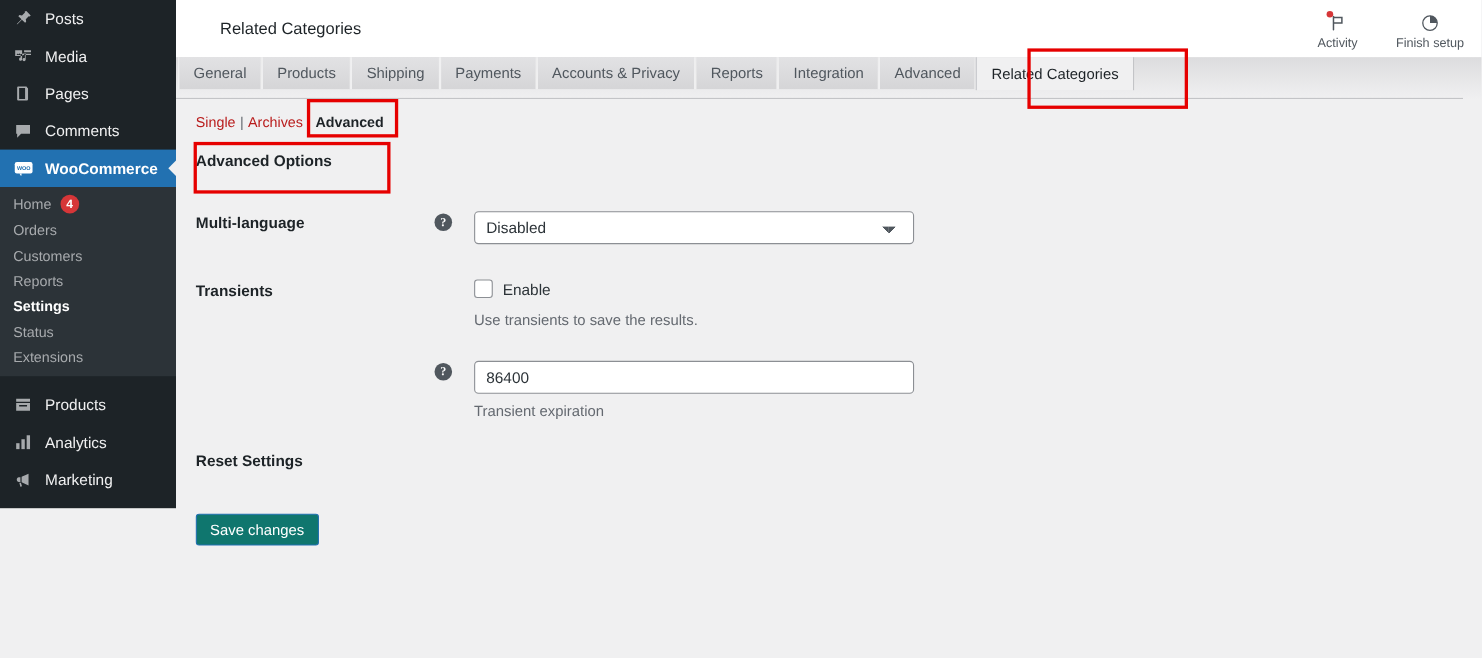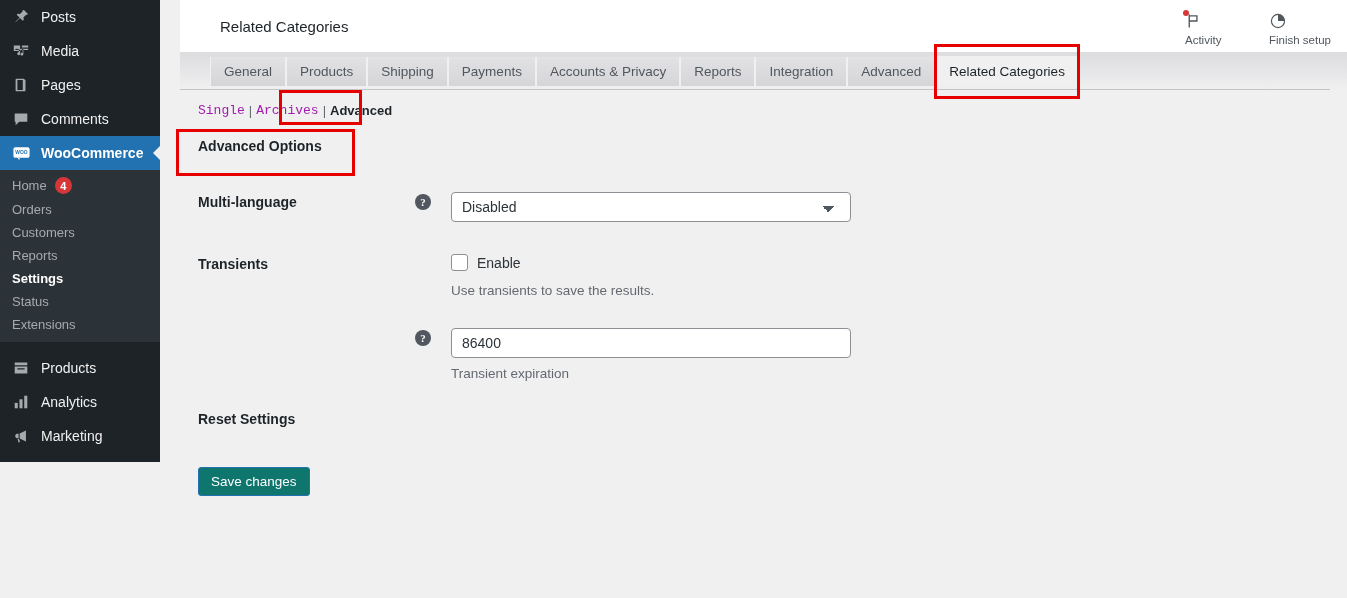--- a/index.html
+++ b/index.html
@@ -42,43 +42,43 @@
     background: #d63638; color: #fff;
     border-radius: 9px; font-size: 11px; font-weight: 600;
   }
   .nav-gap { height: 9px; }
   .ic { width: 20px; height: 20px; display: inline-flex; align-items: center;
         justify-content: center; flex: 0 0 20px; color: #a7aaad; }
   .nav-item.active .ic { color: #fff; }
   .ic svg { display: block; }
 
   
-  .main { flex: 1; height: 516px; position: relative; background: #f0f0f1; overflow: hidden; margin-left: 20px; }
+  .main { flex: 1; height: 516px; position: relative; background: #f0f0f1; overflow: hidden; }
 
   .topbar {
     height: 52px; background: #fff; display: flex; align-items: center;
     padding: 0 16px 0 40px; justify-content: space-between;
   }
   .page-title { font-size: 15px; color: #1d2327; }
   .topbar-actions { display: flex; gap: 22px; align-items: flex-start; padding-top: 4px; }
   .tb-btn {
-    display: flex; flex-direction: column; align-items: flex-start;
+    display: flex; flex-direction: column; align-items: center;
     gap: 2px; color: #50575e; font-size: 11.5px; width: 62px;
   }
   .tb-btn .glyph { position: relative; height: 22px; display: flex; align-items: center; justify-content: center; }
   .reddot {
     position: absolute; top: 0px; right: 13px;
     width: 6px; height: 6px; border-radius: 50%; background: #d63638;
   }
 
   
   .tabbar {
     position: relative; height: 38px;
     background: linear-gradient(to bottom, #dcdcde 0%, #f0f0f1 100%);
-    display: flex; align-items: center; padding-left: 30px;
+    display: flex; align-items: flex-start; padding-left: 2px;
   }
   .tabbar::after {
     content: ""; position: absolute; left: 0; right: 17px; bottom: 0;
     height: 1px; background: #c3c4c7;
   }
   .tab {
     height: 29px; display: flex; align-items: center;
     padding: 0 13px; font-size: 13.5px; color: #50575e;
     background: linear-gradient(to bottom, #e2e2e4 0%, #d5d5d7 100%);
     border-left: 1px solid #f0f0f1; border-right: 1px solid #f0f0f1;
@@ -88,21 +88,21 @@
     background: #f0f0f1; color: #1d2327;
     border-left: 1px solid #c3c4c7; border-right: 1px solid #c3c4c7;
     height: 30px; z-index: 3;
   }
 
   
   .subnav {
     padding: 11px 0 0 18px; font-size: 13px; color: #2271b1;
     display: flex; align-items: center; height: 30px;
   }
-  .subnav a { color: #a21caf; text-decoration: none; font-family: Liberation Mono, monospace; }
+  .subnav a { color: #b91c1c; text-decoration: none; }
   .subnav .sep { color: #646970; padding: 0 4px; }
   .subnav .cur { color: #1d2327; font-weight: 700; }
 
   
   .content { padding: 0 0 0 0; position: relative; }
   .section-title {
     font-size: 14px; color: #1d2327; font-weight: 600;
     padding-left: 18px;
   }
   .row { display: flex; align-items: flex-start; padding-left: 18px; }

